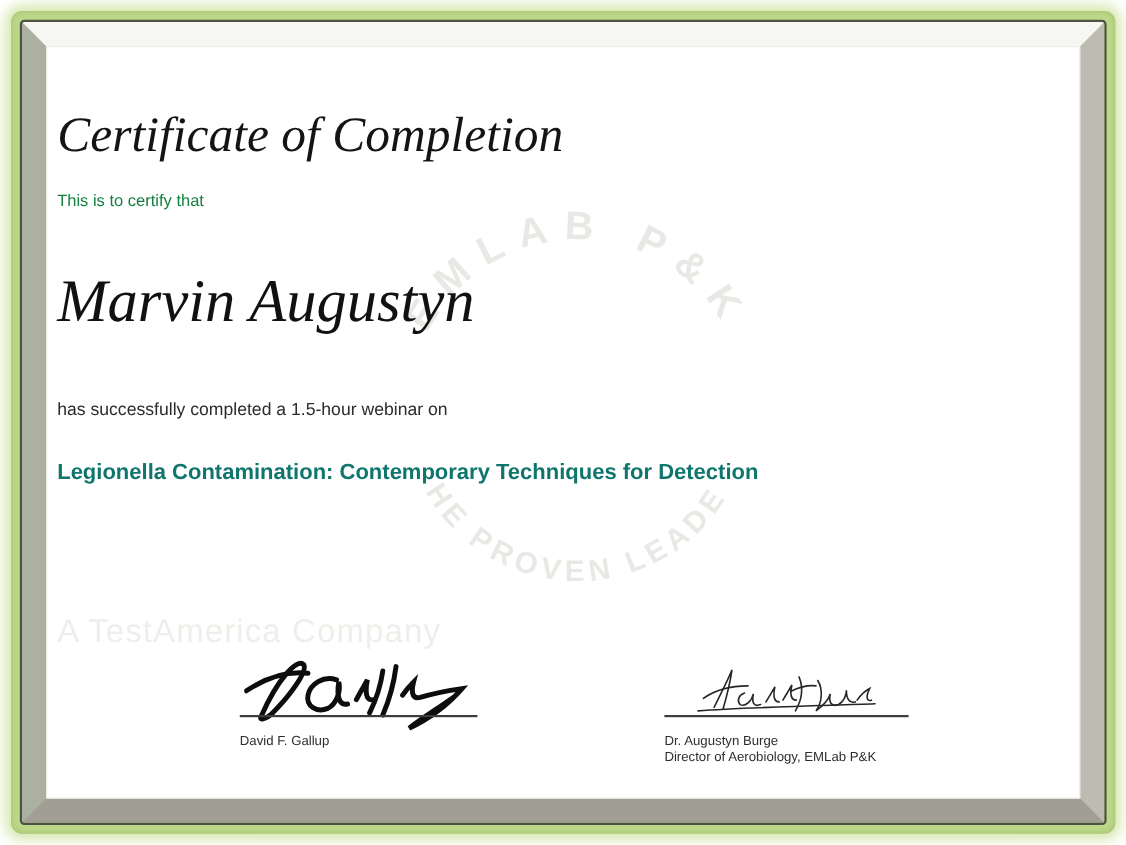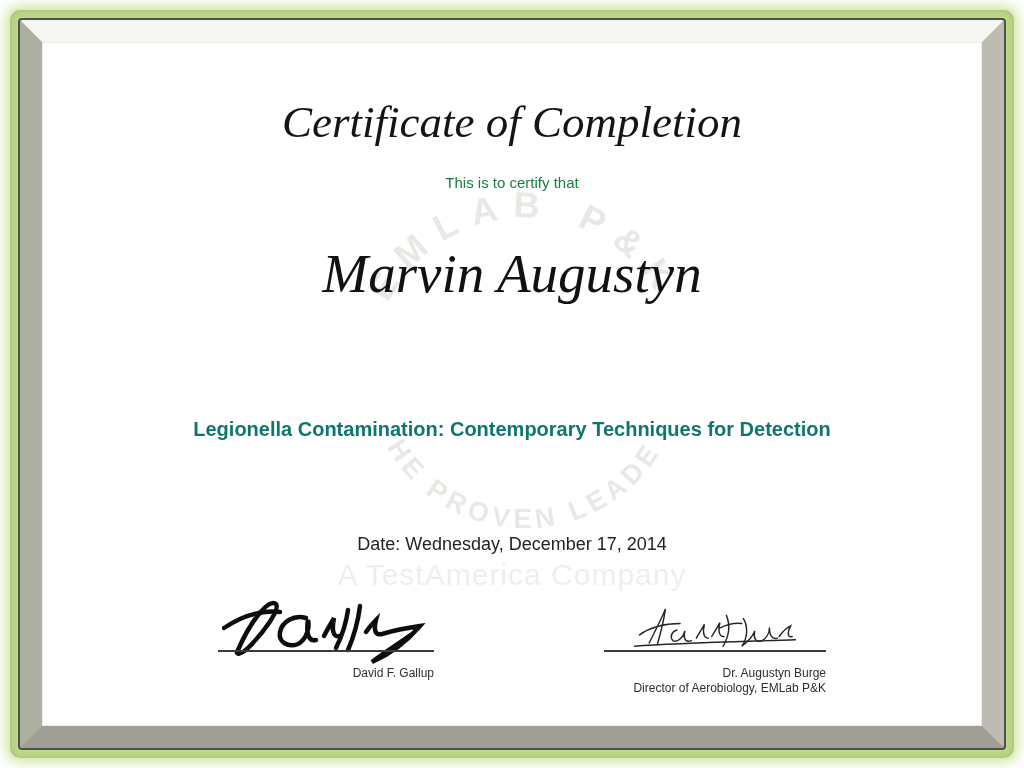--- a/index.html
+++ b/index.html
@@ -24,21 +24,21 @@
     border: 22px solid;
     border-color: #f6f6f2 #bdbbb2 #a19f95 #abb0a0;
     border-radius: 2px;
     outline: 2px solid #4f5345;
     background: #ffffff;
     box-shadow: inset 0 0 0 1px #edece6;
   }
 
   
   .content { position: absolute; inset: 52px; z-index: 2; }
-  .line { position: absolute; left: 0; width: 100%; text-align: center; margin: 0; }
+  .line { position: absolute; left: 0; width: 100%; text-align: left; margin: 0; }
 
   .title {
     top: 44px;
     font-family: "Liberation Serif", serif;
     font-style: italic; font-weight: 400;
     font-size: 45px; color: #141414;
   }
   .certify   { top: 122px; font-size: 15px; color: #15803d; }
   .name {
     top: 190px;
@@ -71,21 +71,21 @@
   .sig-right { left: 552px; width: 222px; }
   .sig svg { position: absolute; left: 0; }
   .sig-left  svg { top: 0;   width: 210px; height: 78px; left: 4px; }
   .sig-right svg { top: 12px; width: 210px; height: 52px; left: 6px; }
   .sig-line {
     position: absolute; top: 58px; left: 0; width: 100%;
     border-top: 2px solid #3c3c3c; height: 0;
   }
   .sig-names {
     position: absolute; top: 74px; width: 100%;
-    text-align: right; font-size: 12px; line-height: 15px; color: #2e2e2e;
+    text-align: left; font-size: 12px; line-height: 15px; color: #2e2e2e;
   }
 </style>
 </head>
 <body>
 
 <div class="page">
 
   <div class="green-band"></div>
   <div class="bevel"></div>
 
@@ -102,22 +102,22 @@
       <text class="wm-bot" text-anchor="middle">
         <textPath href="#arcBot" startOffset="50%">THE PROVEN LEADER</textPath>
       </text>
     </svg>
 
     <div class="line company-wm">A TestAmerica Company</div>
 
     <h1 class="line title">Certificate of Completion</h1>
     <p class="line certify">This is to certify that</p>
     <div class="line name">Marvin Augustyn</div>
+    <p class="line completed">has successfully completed a 1.5-hour webinar on</p>
     <p class="line course">Legionella Contamination: Contemporary Techniques for Detection</p>
-    <p class="line date">Date: Wednesday, December 17, 2014</p>
 
     <div class="sig sig-left">
       <svg viewBox="0 0 210 78" aria-hidden="true">
         <g fill="none" stroke="#0d0d0d" stroke-width="4.5" stroke-linecap="round">
           <path d="M16,58 C30,26 48,6 54,12 C58,18 42,40 26,56 C20,62 12,64 16,58"></path>
           <path d="M2,36 C20,24 40,18 58,20"></path>
           <path d="M84,26 C72,22 60,30 58,40 C56,50 66,56 76,52 C84,48 88,36 86,28 C84,40 86,50 94,48"></path>
           <path d="M102,44 C106,36 110,30 112,26 C110,36 110,46 118,44"></path>
           <path d="M126,18 C124,32 120,44 114,56"></path>
           <path d="M138,14 C136,30 132,44 126,58"></path>

